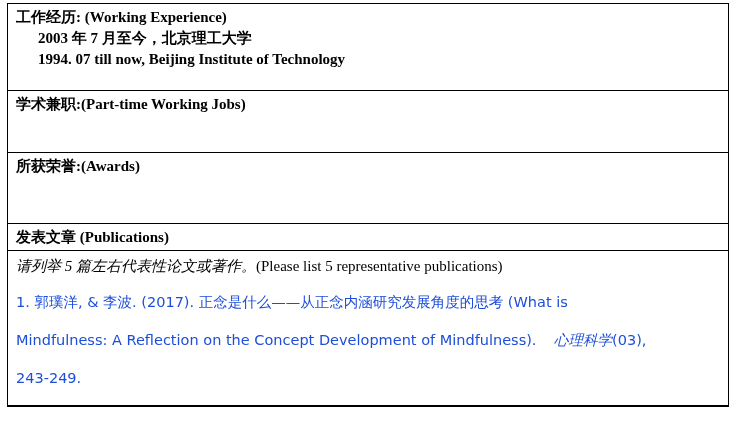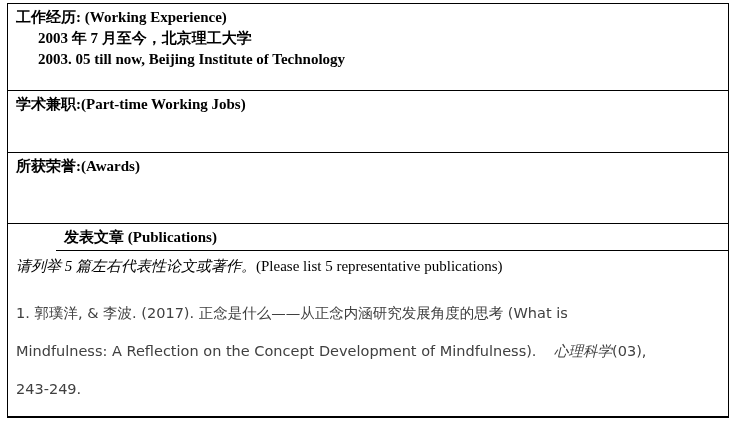--- a/index.html
+++ b/index.html
@@ -54,60 +54,59 @@
     height: 87px;
   }
   .sec-academic {
     height: 62px;
   }
   .sec-awards {
     height: 71px;
   }
   .sec-pub-head {
     height: 27px;
-    margin-left: 48px;
   }
   .sec-pub-body {
     padding: 4px 8px 8px 8px;
   }
   .pub-note {
     font-size: 15px;
     line-height: 22px;
-    margin-bottom: 17px;
+    margin-bottom: 6px;
   }
   .pub-note .ital {
     font-style: italic;
     font-family: "Liberation Serif", serif;
   }
   .pub-entry {
     font-family: "DejaVu Sans", sans-serif;
     font-size: 14.5px;
     line-height: 38px;
-    color: #404040;
+    color: #1d4ed8;
   }
   .pub-entry .ital-cn {
     font-style: italic;
     font-family: "DejaVu Sans", sans-serif;
     margin-left: 13px;
   }
   .nowrap-line {
     white-space: nowrap;
   }
 </style>
 </head>
 <body>
 
 <div class="page">
   <div class="table">
 
     <div class="row sec-work">
       <div class="cell">
         <div class="bold-serif">工作经历: (Working Experience)</div>
         <div class="bold-serif indent">2003 年 7 月至今，北京理工大学</div>
-        <div class="bold-serif indent">2003. 05 till now, Beijing Institute of Technology</div>
+        <div class="bold-serif indent">1994. 07 till now, Beijing Institute of Technology</div>
       </div>
     </div>
 
     <div class="row sec-academic">
       <div class="cell">
         <div class="bold-serif">学术兼职:(Part-time Working Jobs)</div>
       </div>
     </div>
 
     <div class="row sec-awards">

